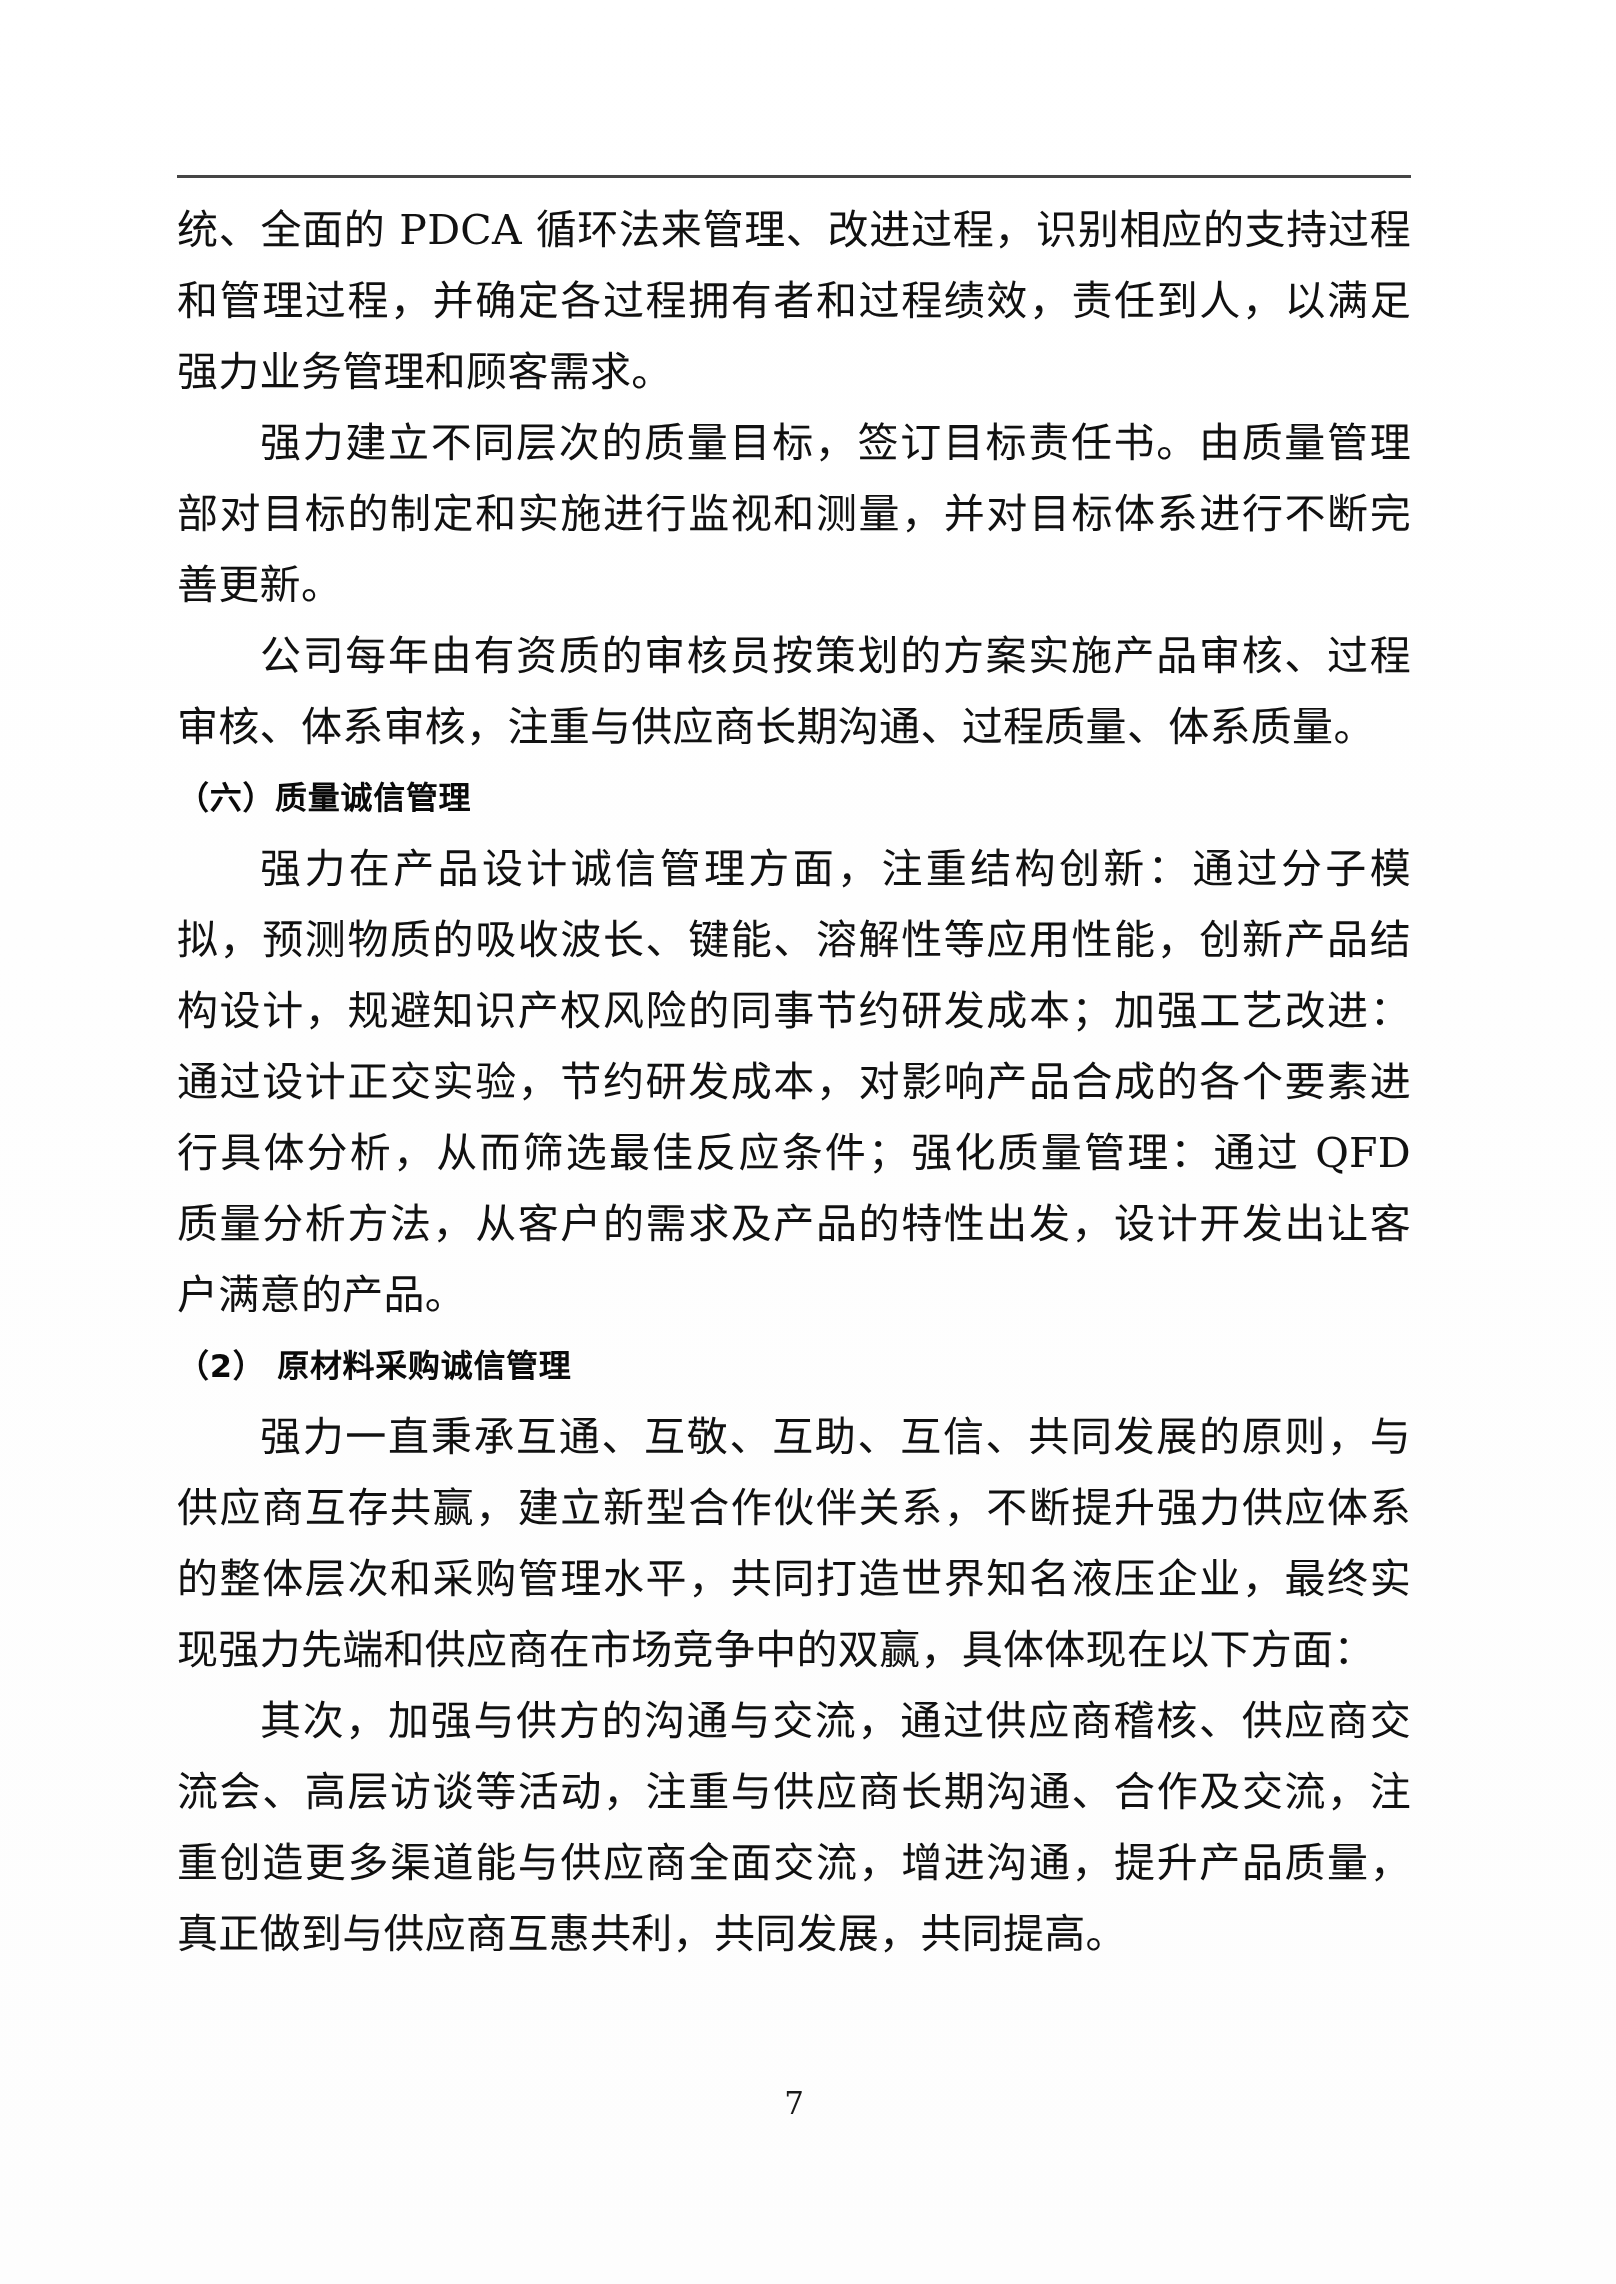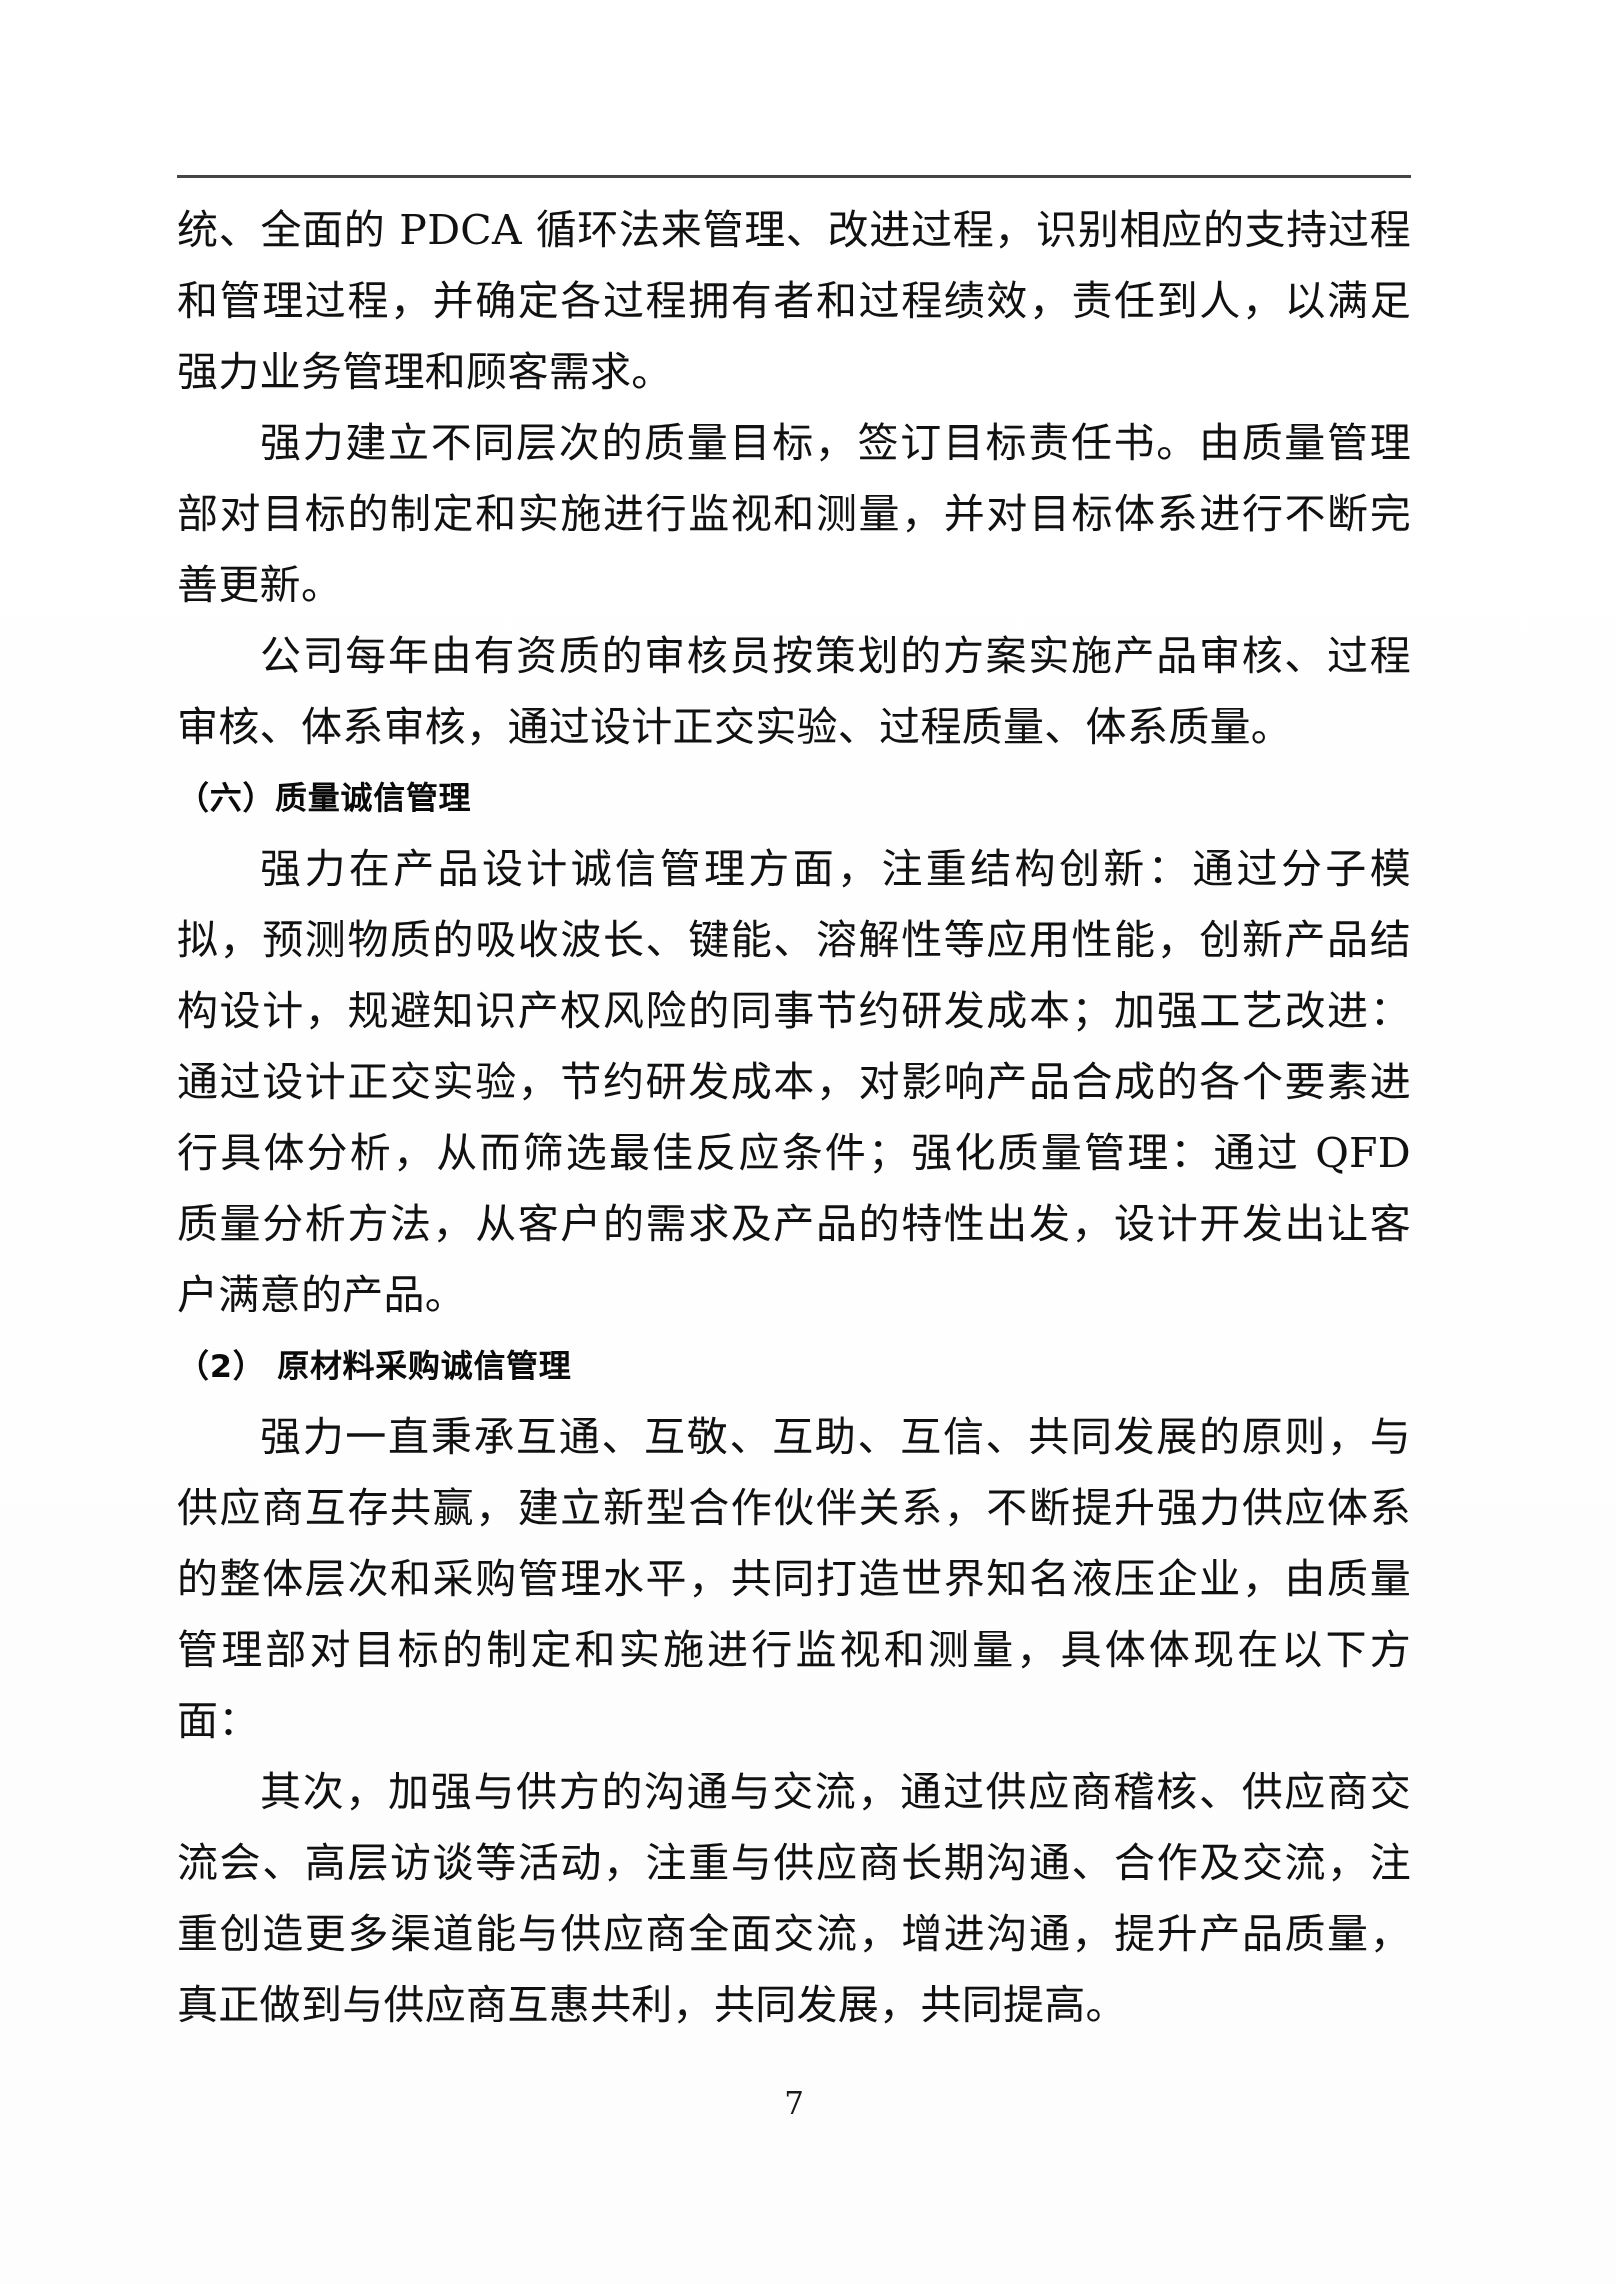--- a/index.html
+++ b/index.html
@@ -111,30 +111,30 @@
 
     <div class="header-rule"></div>
 
     <div class="content">
 
       <p class="para cont">统、全面的 PDCA 循环法来管理、改进过程，识别相应的支持过程和管理过程，并确定各过程拥有者和过程绩效，责任到人，以满足强力业务管理和顾客需求。</p>
 
       <p class="para indent">强力建立不同层次的质量目标，签订目标责任书。由质量管理部对目标的制定和实施进行监视和测量，并对目标体系进行不断完善更新。</p>
 
 
-      <p class="para indent">公司每年由有资质的审核员按策划的方案实施产品审核、过程审核、体系审核，通过设计正交实验、过程质量、体系质量。</p>
+      <p class="para indent">公司每年由有资质的审核员按策划的方案实施产品审核、过程审核、体系审核，注重与供应商长期沟通、过程质量、体系质量。</p>
 
       <p class="heading">（六）质量诚信管理</p>
 
 
       <p class="para indent">强力在产品设计诚信管理方面，注重结构创新：通过分子模拟，预测物质的吸收波长、键能、溶解性等应用性能，创新产品结构设计，规避知识产权风险的同事节约研发成本；加强工艺改进：通过设计正交实验，节约研发成本，对影响产品合成的各个要素进行具体分析，从而筛选最佳反应条件；强化质量管理：通过 QFD 质量分析方法，从客户的需求及产品的特性出发，设计开发出让客户满意的产品。</p>
 
       <p class="heading">（2） 原材料采购诚信管理</p>
 
-      <p class="para indent">强力一直秉承互通、互敬、互助、互信、共同发展的原则，与供应商互存共赢，建立新型合作伙伴关系，不断提升强力供应体系的整体层次和采购管理水平，共同打造世界知名液压企业，由质量管理部对目标的制定和实施进行监视和测量，具体体现在以下方面：</p>
+      <p class="para indent">强力一直秉承互通、互敬、互助、互信、共同发展的原则，与供应商互存共赢，建立新型合作伙伴关系，不断提升强力供应体系的整体层次和采购管理水平，共同打造世界知名液压企业，最终实现强力先端和供应商在市场竞争中的双赢，具体体现在以下方面：</p>
 
 
       <p class="para indent">其次，加强与供方的沟通与交流，通过供应商稽核、供应商交流会、高层访谈等活动，注重与供应商长期沟通、合作及交流，注重创造更多渠道能与供应商全面交流，增进沟通，提升产品质量，真正做到与供应商互惠共利，共同发展，共同提高。</p>
 
     </div>
 
     <div class="page-number">7</div>
 
   </div>
 </div>

